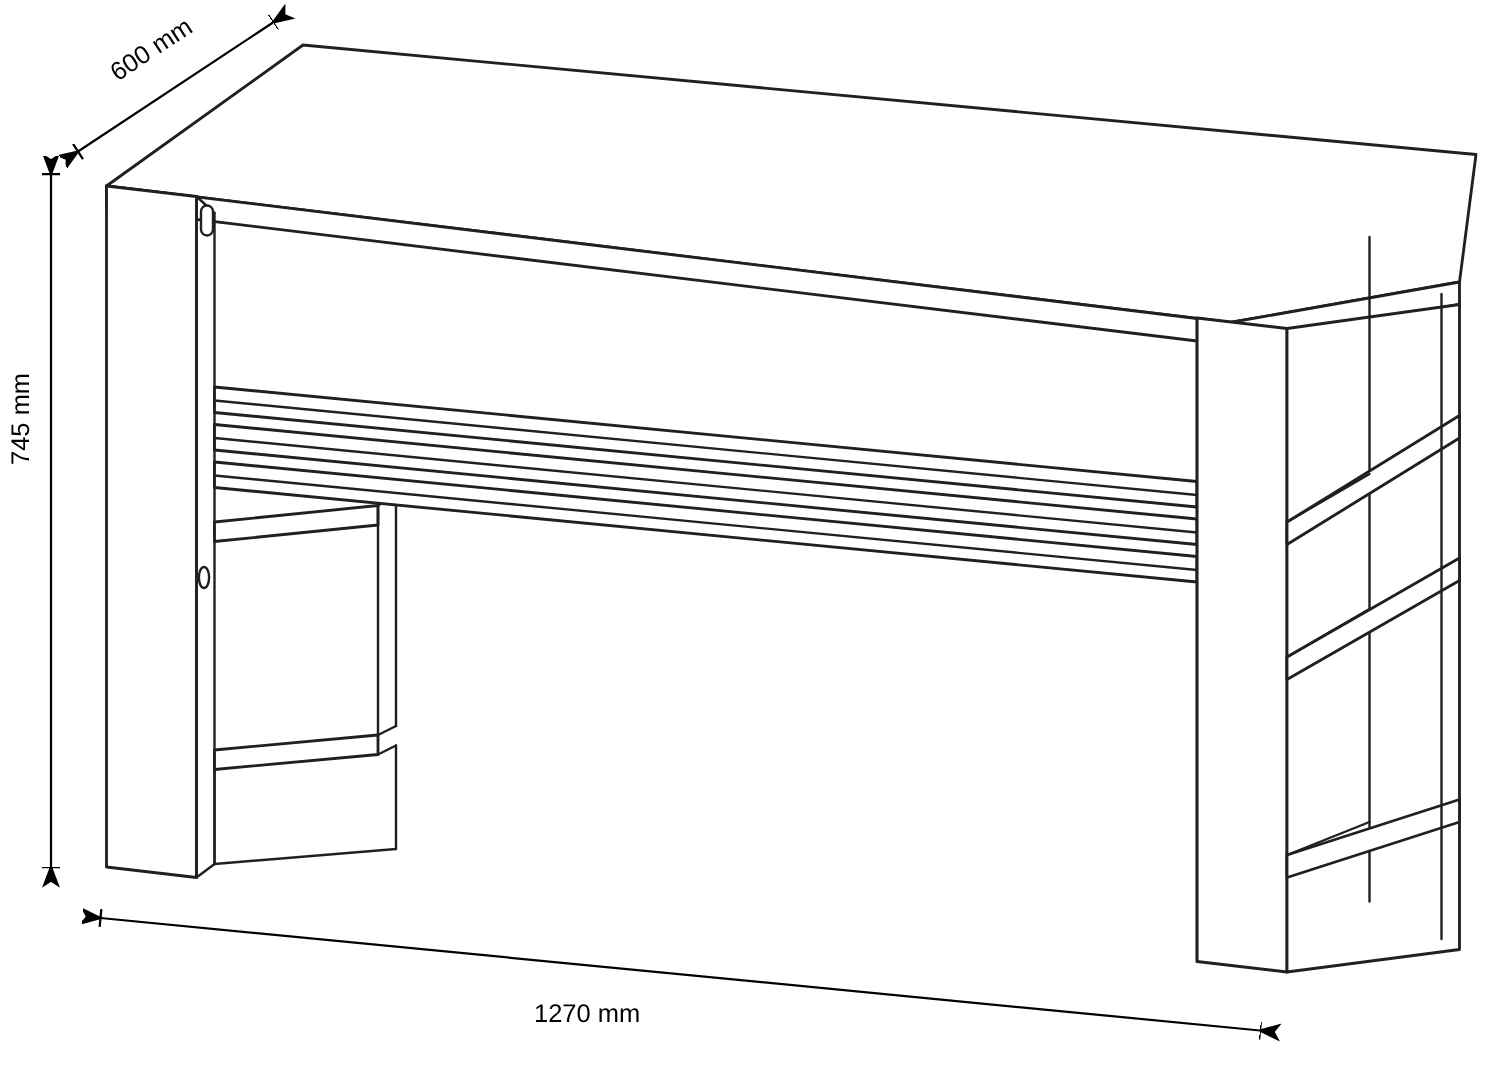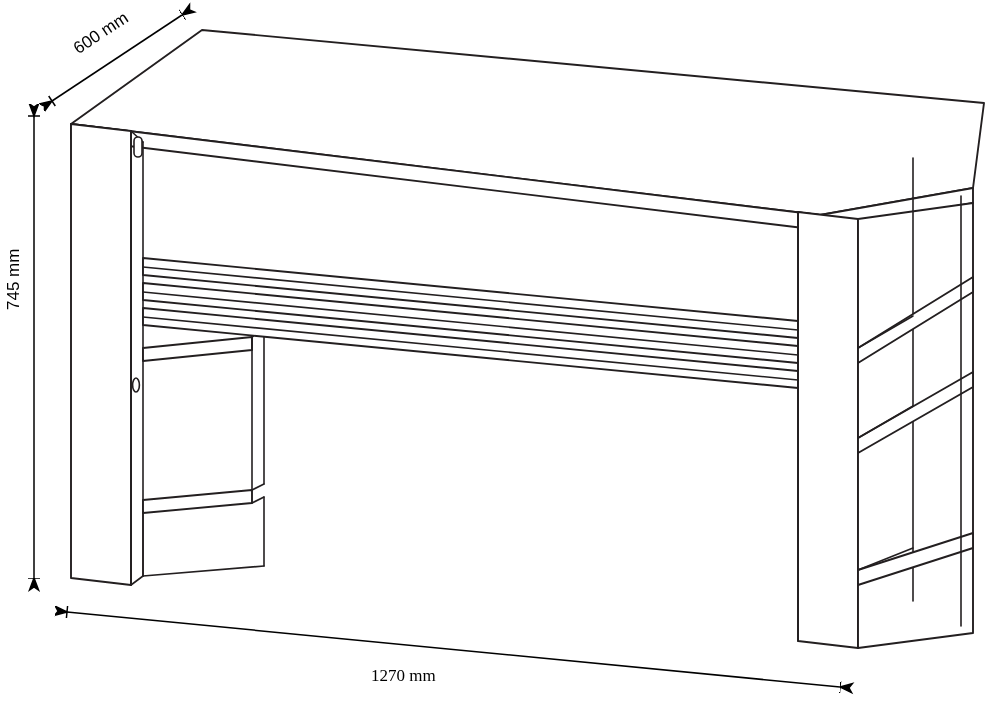--- a/index.html
+++ b/index.html
@@ -63,23 +63,22 @@
     transform: rotate(-33.5deg);
     transform-origin: left top;
   }
   #label-height {
     left: 4px;
     top: 310px;
     transform: rotate(-90deg);
     transform-origin: left top;
   }
   #label-width {
-    left: 371px;
+    left: 356px;
     top: 666px;
-    font-family: Liberation Serif, serif;
   }
 </style>
 </head>
 <body>
 
 <div id="drawing-root">
 
   <svg id="drawing-svg" viewBox="0 0 1000 710">
 
     <g>

